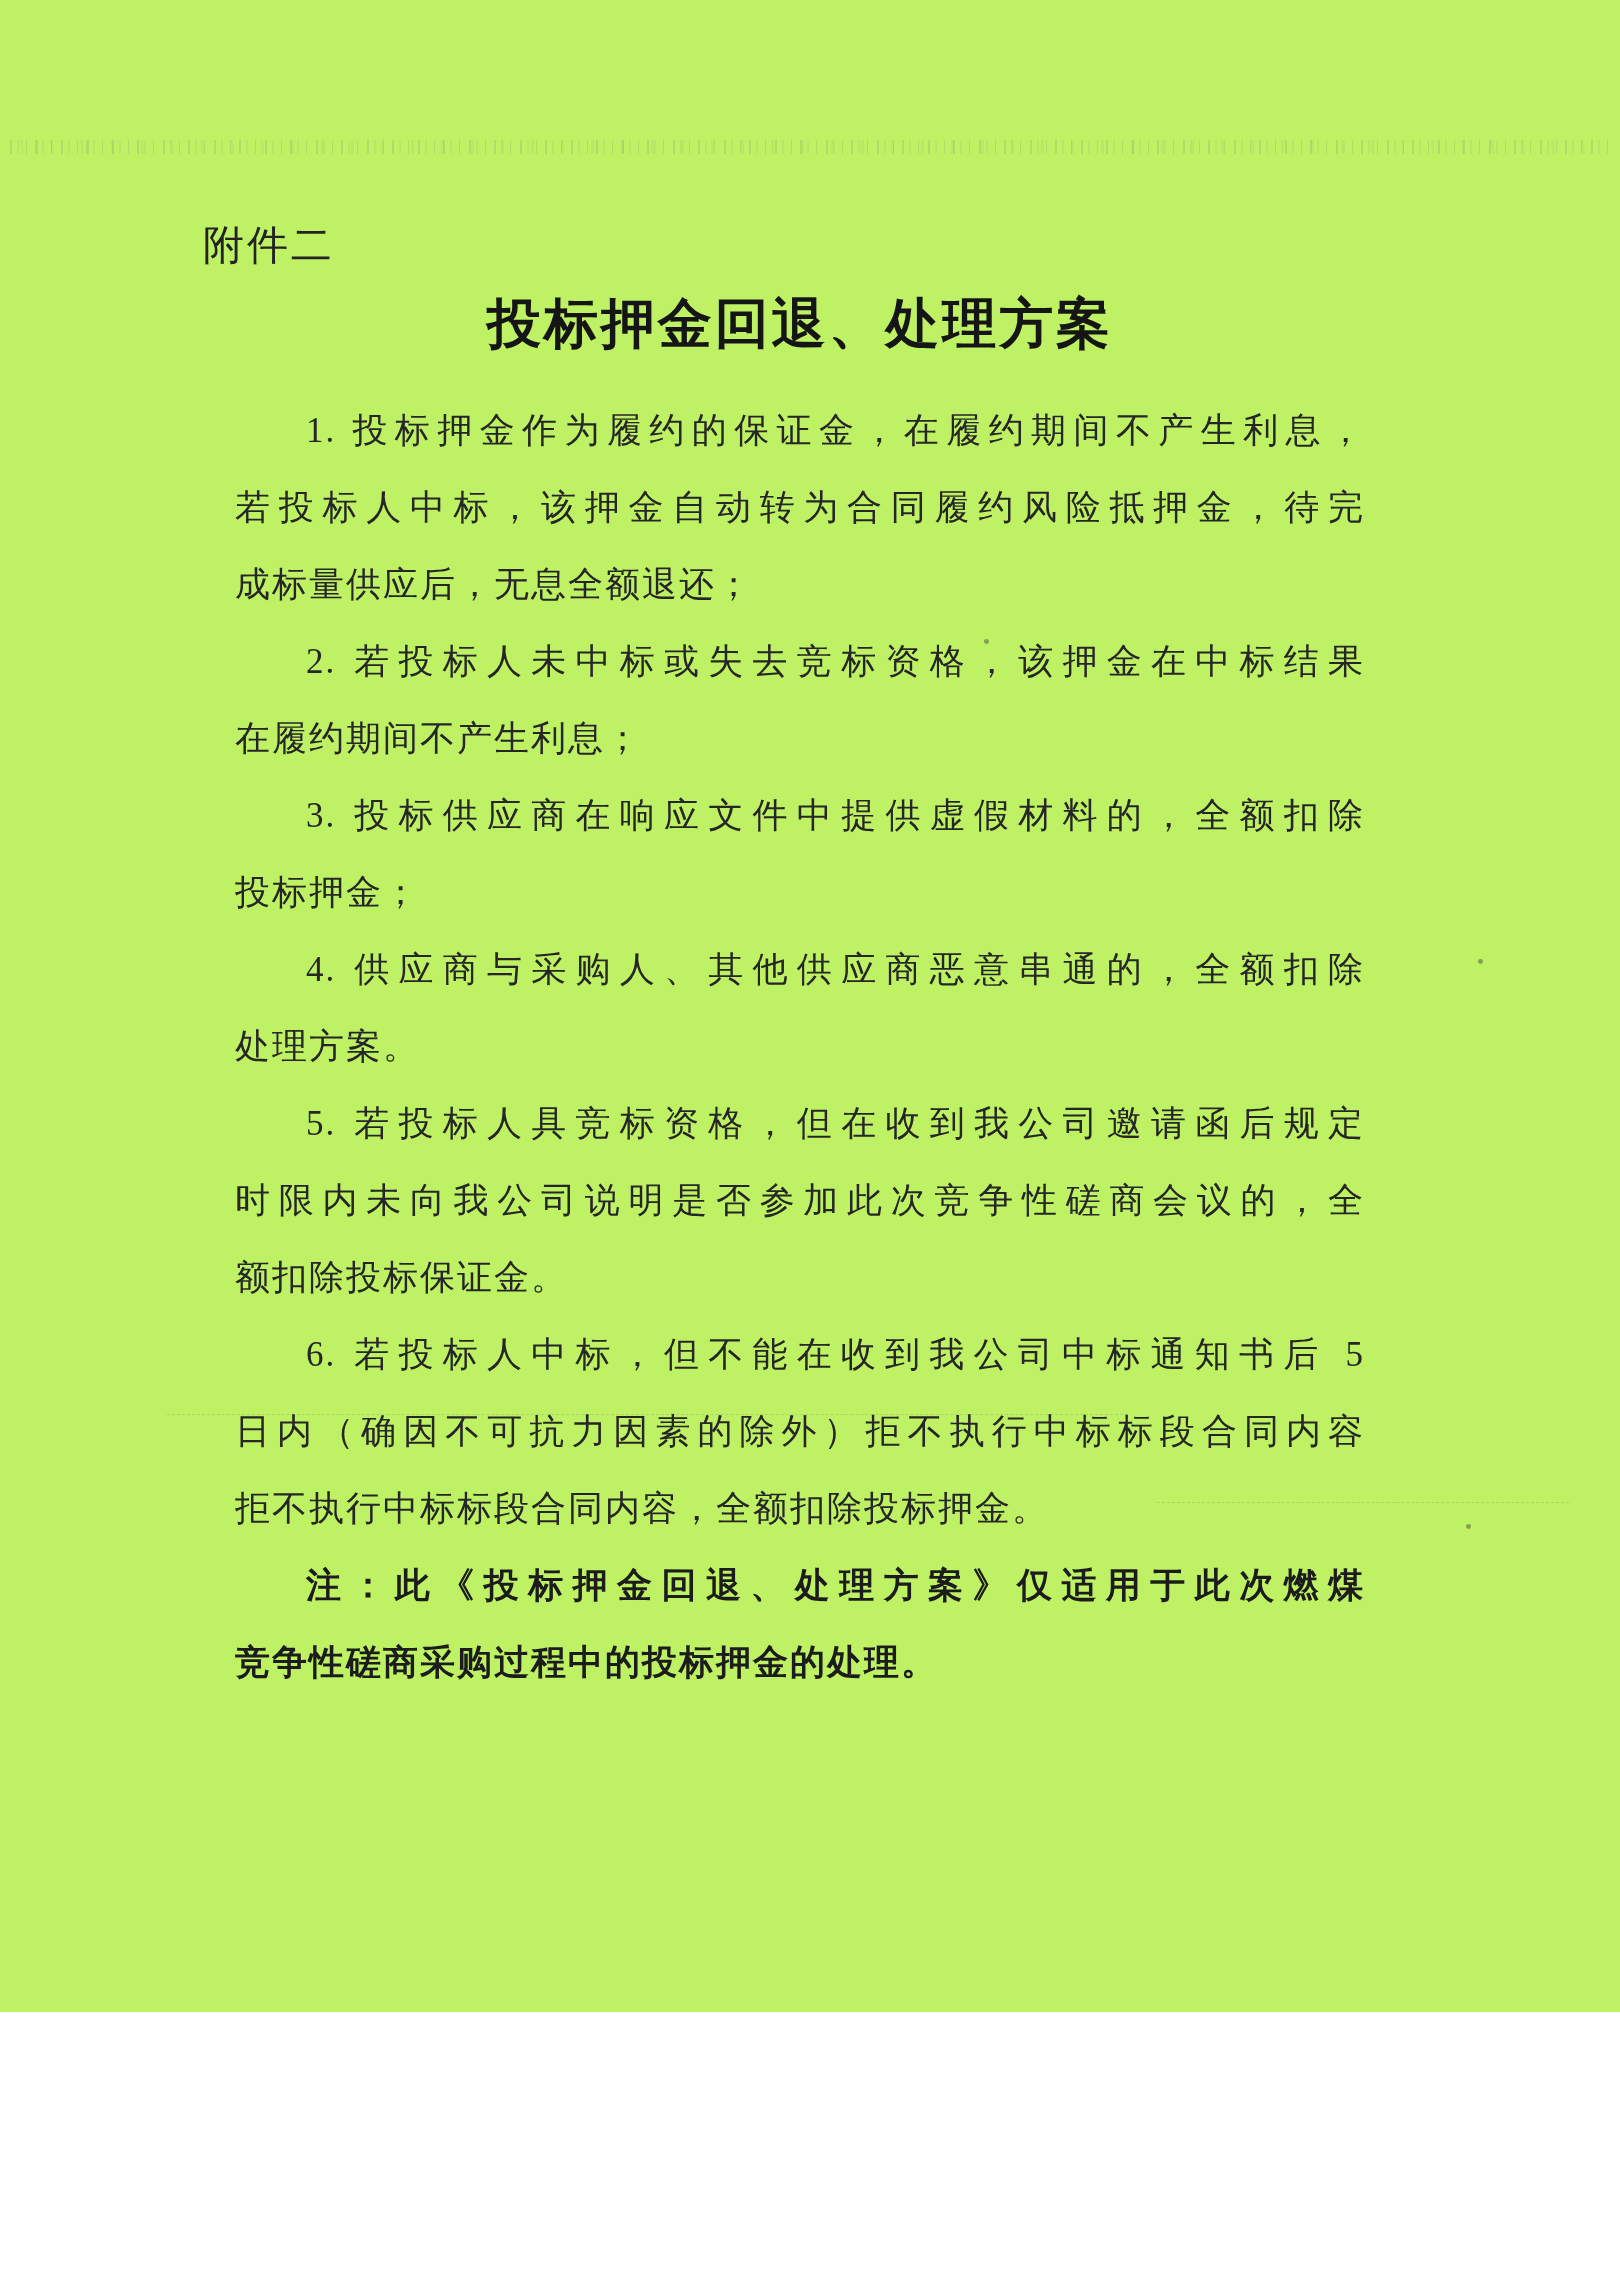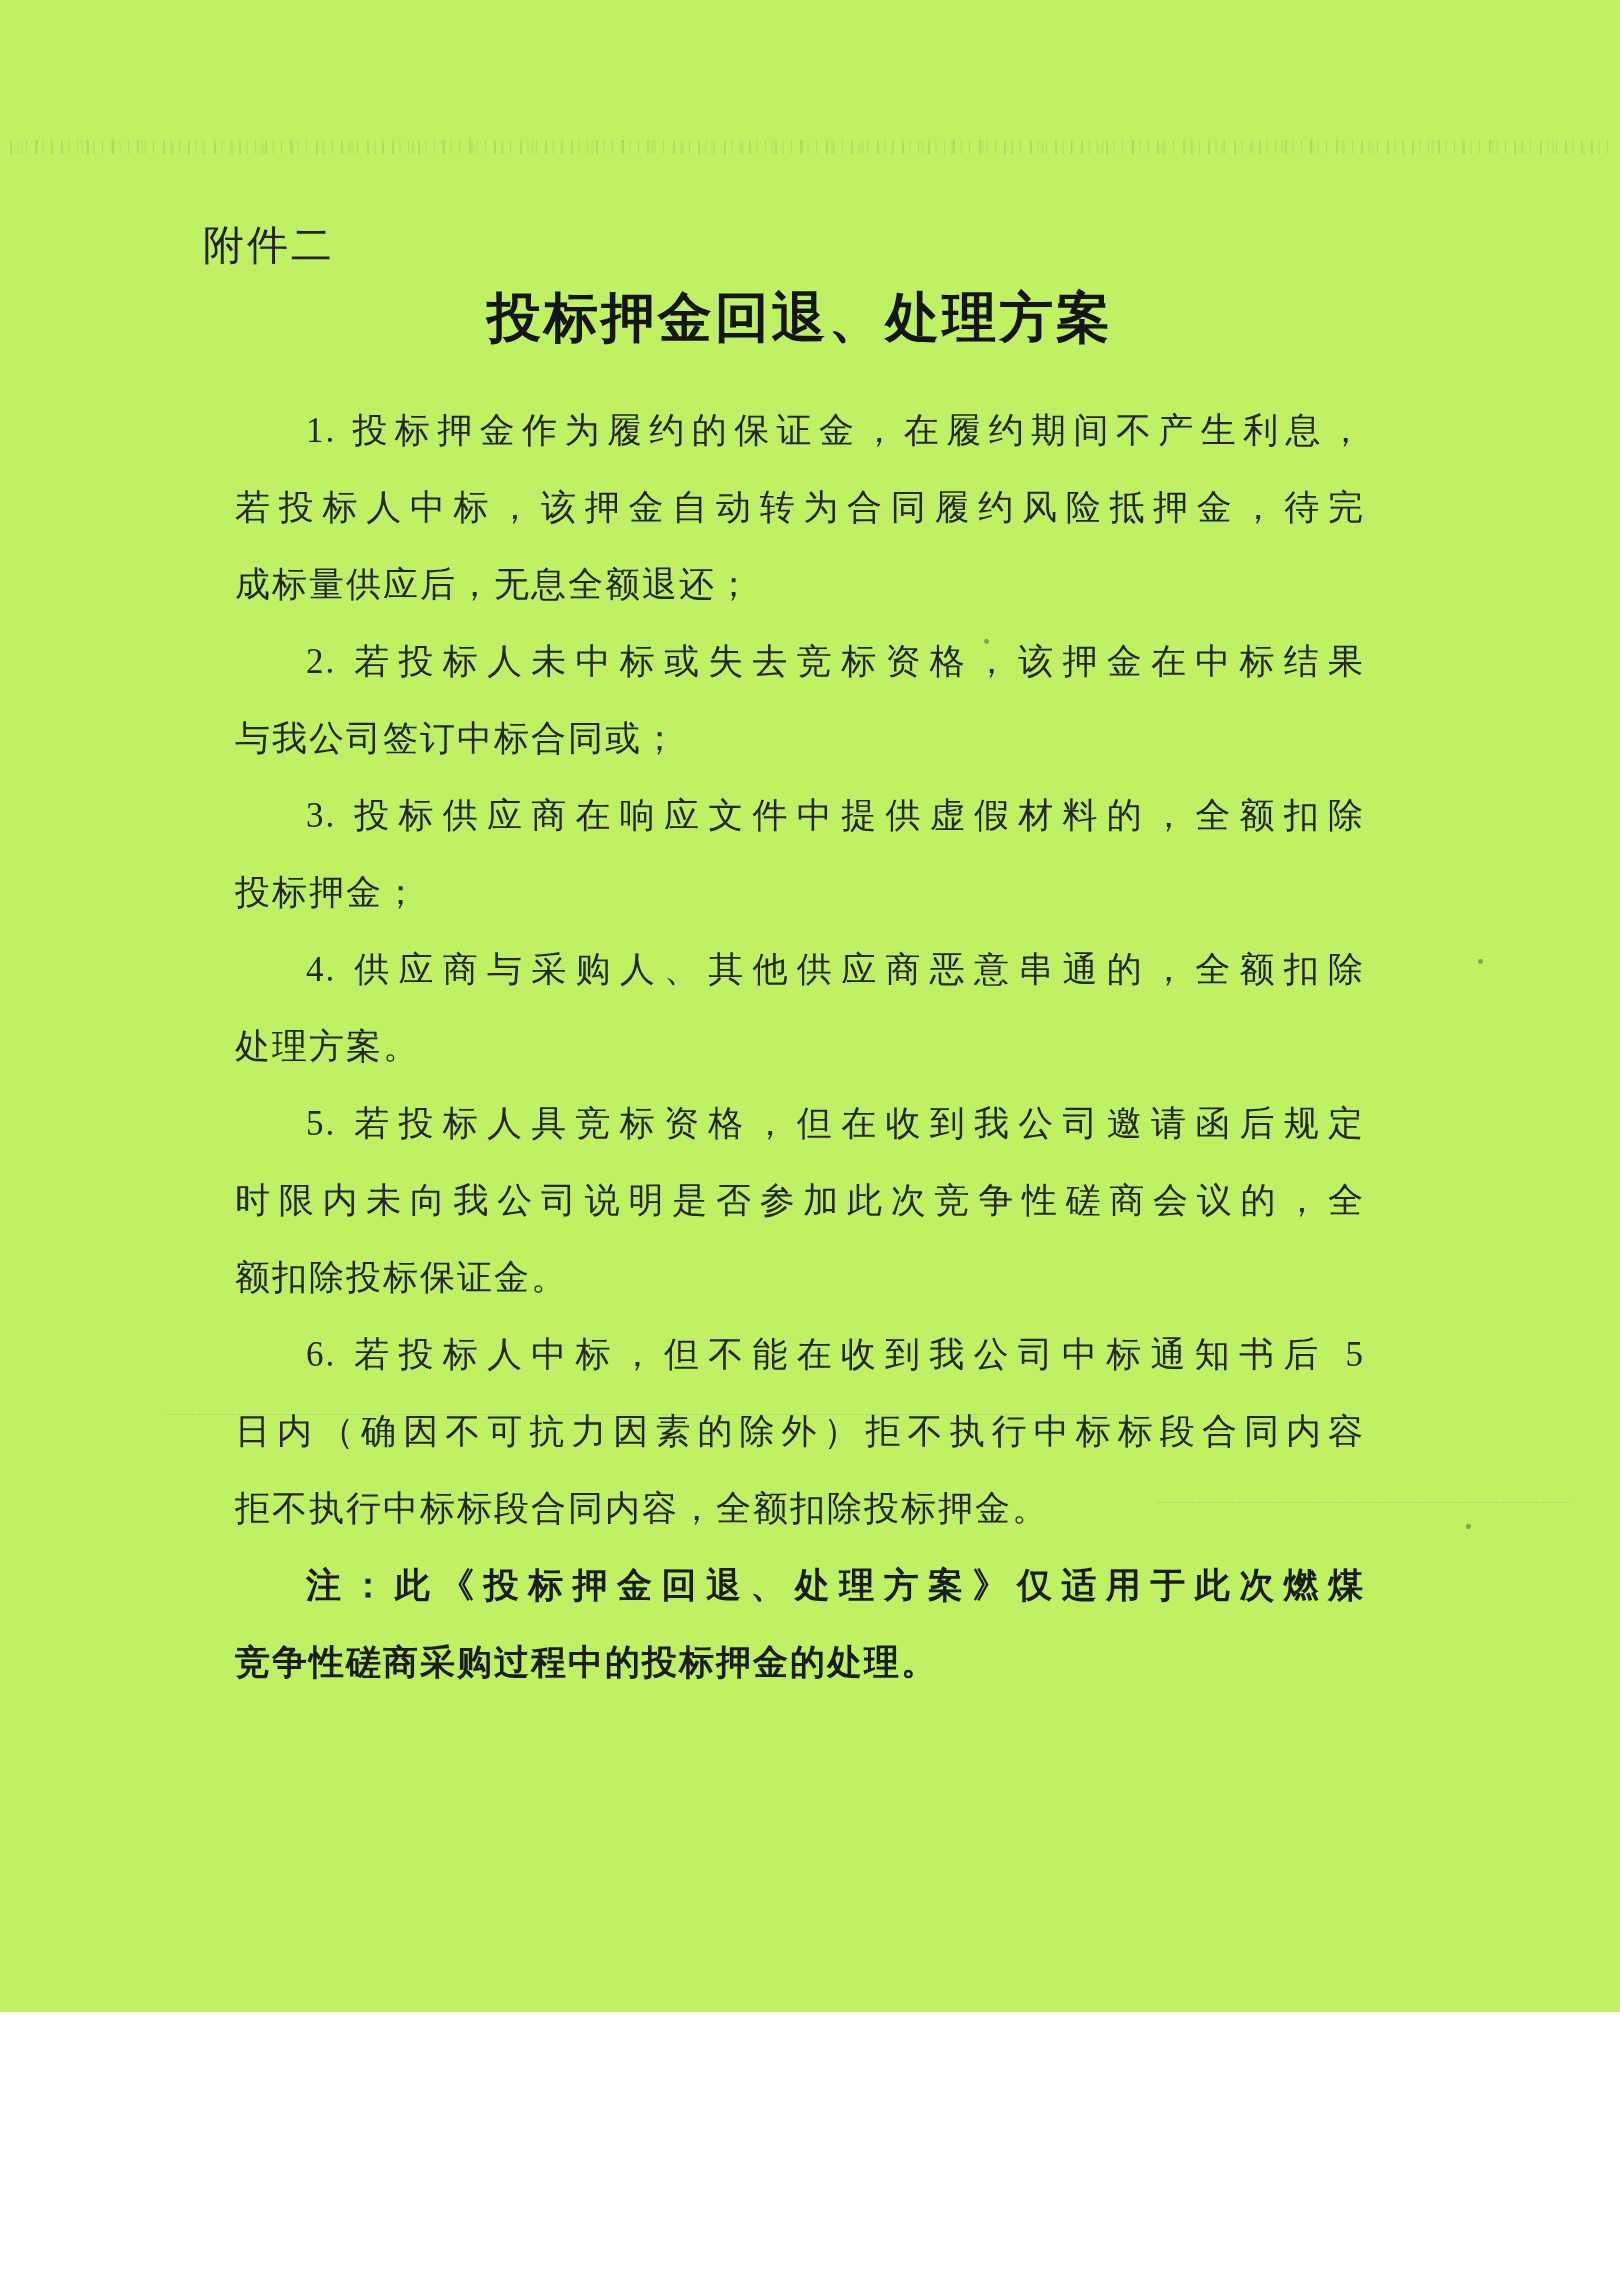--- a/index.html
+++ b/index.html
@@ -49,21 +49,21 @@
     left: 203px;
     top: 218px;
     font-size: 41px;
     letter-spacing: 2.9px;
     color: #232323;
   }
   .doc-title {
     position: absolute;
     left: 235px;
     width: 1130px;
-    top: 282px;
+    top: 288px;
     text-align: center;
     font-size: 54px;
     font-weight: bold;
     letter-spacing: 2.9px;
     color: #151515;
   }
   .doc-body {
     position: absolute;
     left: 235px;
     top: 392px;
@@ -119,21 +119,21 @@
   <div class="doc-body">
 
     <div>
       <div class="line fill indent">1. 投标押金作为履约的保证金，在履约期间不产生利息，</div>
       <div class="line fill">若投标人中标，该押金自动转为合同履约风险抵押金，待完</div>
       <div class="line">成标量供应后，无息全额退还；</div>
     </div>
 
     <div>
       <div class="line fill indent">2. 若投标人未中标或失去竞标资格，该押金在中标结果</div>
-      <div class="line">与我公司签订中标合同或；</div>
+      <div class="line">在履约期间不产生利息；</div>
     </div>
 
     <div>
       <div class="line fill indent">3. 投标供应商在响应文件中提供虚假材料的，全额扣除</div>
       <div class="line">投标押金；</div>
     </div>
 
     <div>
       <div class="line fill indent">4. 供应商与采购人、其他供应商恶意串通的，全额扣除</div>
       <div class="line">处理方案。</div>

